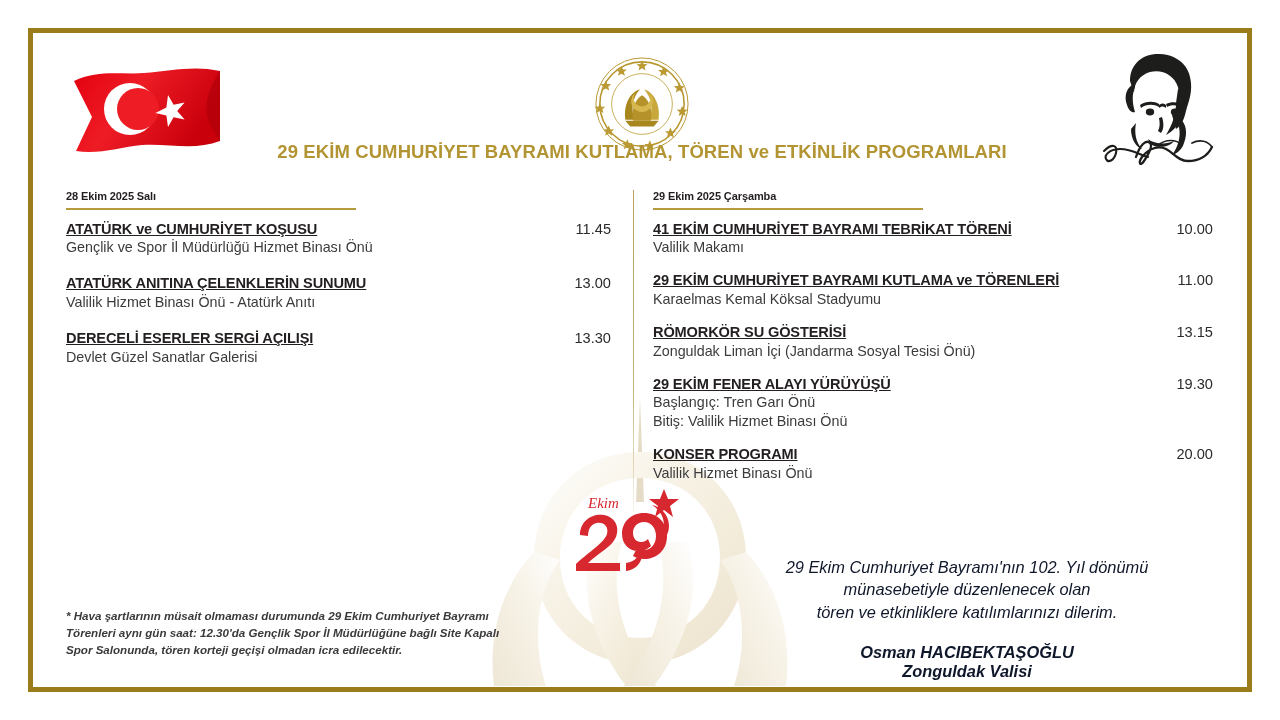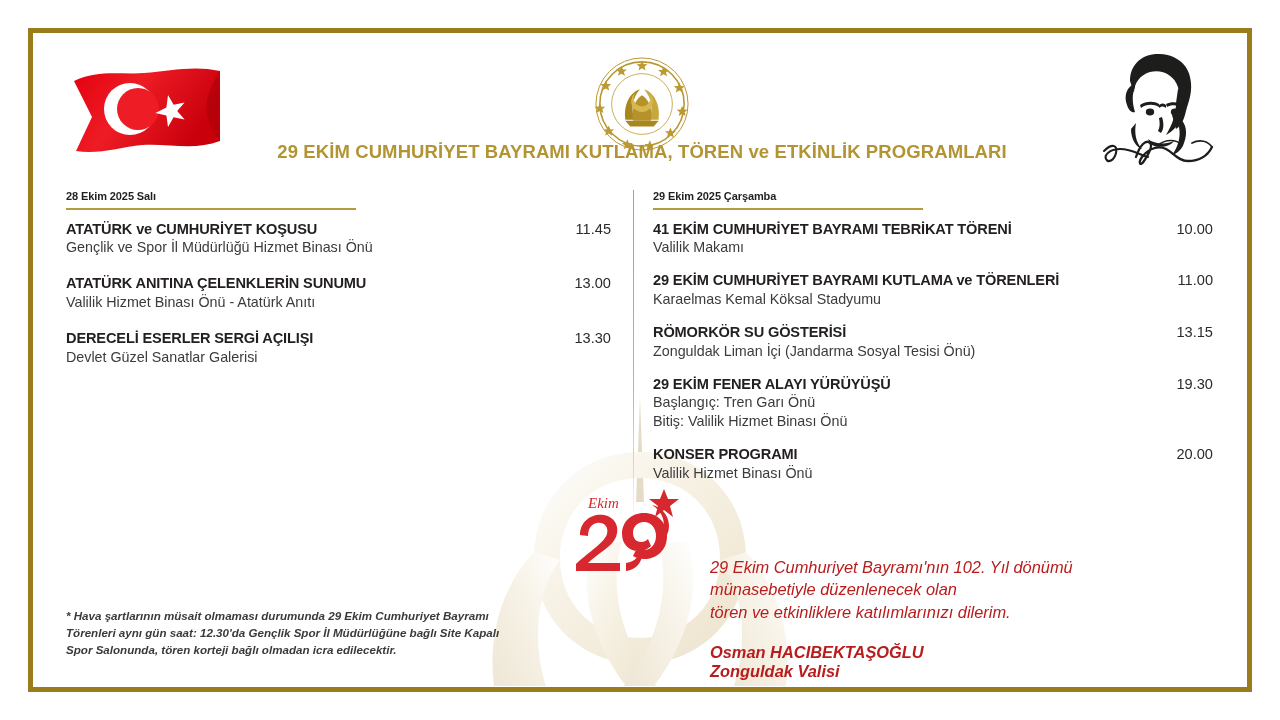--- a/index.html
+++ b/index.html
@@ -139,20 +139,21 @@
     margin-bottom: 17px;
   }
   .event .texts { flex: 1 1 auto; min-width: 0; }
   .event .ev-title {
     font-size: 14.6px;
     font-weight: bold;
     color: #231f20;
     line-height: 1.28;
     letter-spacing: -0.15px;
     white-space: nowrap;
+    text-decoration: underline;
   }
   .event .ev-place {
     font-size: 14.3px;
     font-weight: normal;
     color: #3b3b3d;
     line-height: 1.33;
     white-space: nowrap;
   }
   .event .ev-time {
     flex: 0 0 auto;
@@ -186,27 +187,27 @@
     font-weight: bold;
     color: #3a3a3c;
     line-height: 1.46;
     z-index: 4;
   }
   .footnote div { white-space: nowrap; }
 
   
   .signature {
     position: absolute;
-    left: 710px;
+    left: 726px;
     top: 556px;
     width: 482px;
-    text-align: left;
+    text-align: center;
     z-index: 4;
     font-style: italic;
-    color: #b91c1c;
+    color: #0f172a;
   }
   .sig-msg {
     font-size: 16.4px;
     line-height: 1.36;
     font-weight: normal;
   }
   .sig-msg div { white-space: nowrap; }
   .sig-name {
     font-size: 16.4px;
     font-weight: bold;
@@ -407,21 +408,21 @@
                L85 59 C81 63 76 64 72 64 C63 64 56 57 56 47 C56 35 65 26 78 26 Z"></path>
       <path d="M76 70 C74 78 68 83 60 84 L60 76 C66 75 70 73 72 68 Z"></path>
     </g>
     <path d="M86 18 C96 20 103 29 103 39 C103 49 96 57 86 59 C94 55 98 48 98 39 C98 30 94 23 86 18 Z" fill="#d8282f"></path>
     <polygon fill="#d8282f" points="98,2 102,12 113,12 104,19 107,30 98,23 89,30 92,19 83,12 94,12"></polygon>
   </svg>
 
   <div class="footnote">
     <div>* Hava şartlarının müsait olmaması durumunda 29 Ekim Cumhuriyet Bayramı</div>
     <div>Törenleri aynı gün saat: 12.30'da Gençlik Spor İl Müdürlüğüne bağlı Site Kapalı</div>
-    <div>Spor Salonunda, tören korteji bağlı olmadan icra edilecektir.</div>
+    <div>Spor Salonunda, tören korteji geçişi olmadan icra edilecektir.</div>
   </div>
 
   <div class="signature">
     <div class="sig-msg">
       <div>29 Ekim Cumhuriyet Bayramı'nın 102. Yıl dönümü</div>
       <div>münasebetiyle düzenlenecek  olan</div>
       <div>tören ve etkinliklere katılımlarınızı dilerim.</div>
     </div>
     <div class="sig-name">Osman HACIBEKTAŞOĞLU</div>
     <div class="sig-role">Zonguldak Valisi</div>

